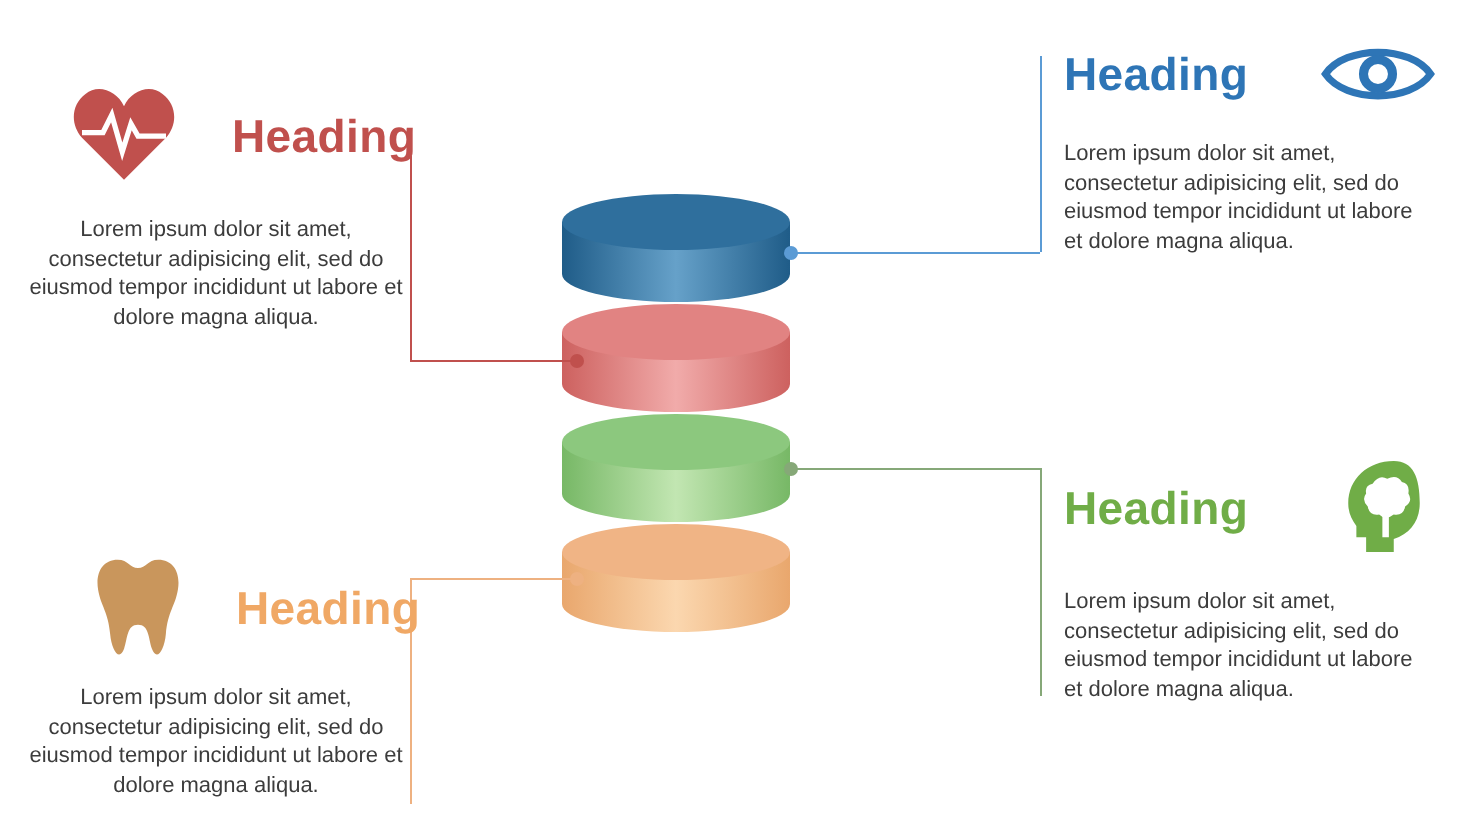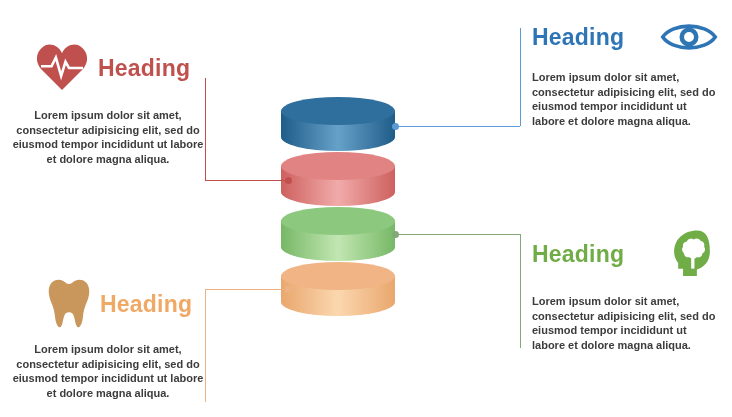--- a/index.html
+++ b/index.html
@@ -4,23 +4,23 @@
 <style>
   html,body{margin:0;padding:0;background:#ffffff;}
   .stage{
     position:relative;width:732px;height:417px;background:#ffffff;overflow:hidden;
     font-family:"Liberation Sans", sans-serif;
   }
   .cyl-svg{position:absolute;left:0;top:0;pointer-events:none;}
   .line{position:absolute;}
   .dot{position:absolute;width:7px;height:7px;border-radius:50%;}
   .callout{position:absolute;}
-  .head-row{display:flex;align-items:center;gap:8px;}
+  .head-row{display:flex;align-items:center;gap:26px;}
   .heading{font-size:23px;font-weight:bold;letter-spacing:.2px;}
-  .body-text{font-size:11px;line-height:1.33;color:#3c3c3c;margin:0;font-weight:bold;}
+  .body-text{font-size:11px;line-height:1.33;color:#3c3c3c;margin:0;}
   .callout.left .body-text{text-align:center;}
   .callout.right .body-text{text-align:left;}
   .icon-box{display:inline-block;line-height:0;}
 </style>
 </head>
 <body>
 
 <div class="stage">
 
   <svg class="cyl-svg" width="732" height="417" viewBox="0 0 732 417">

